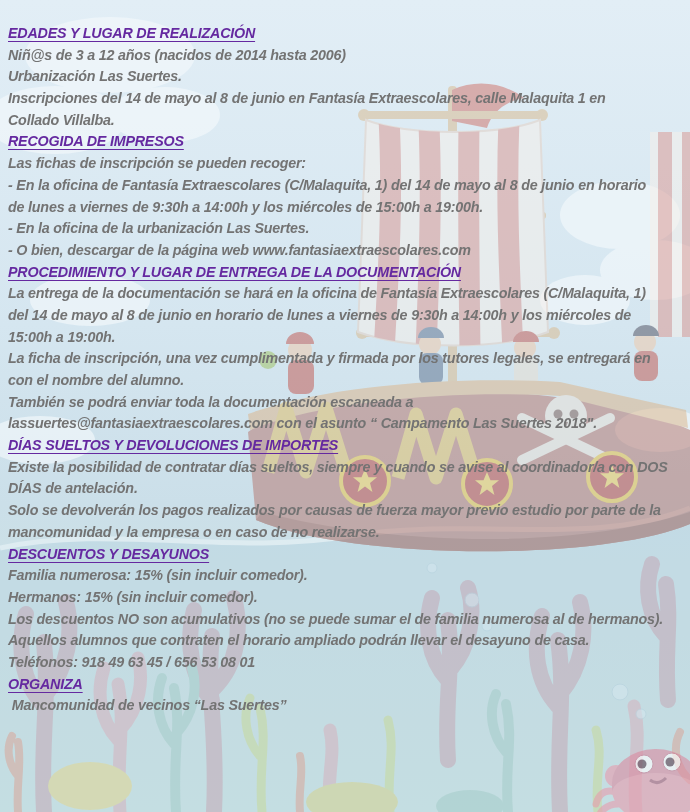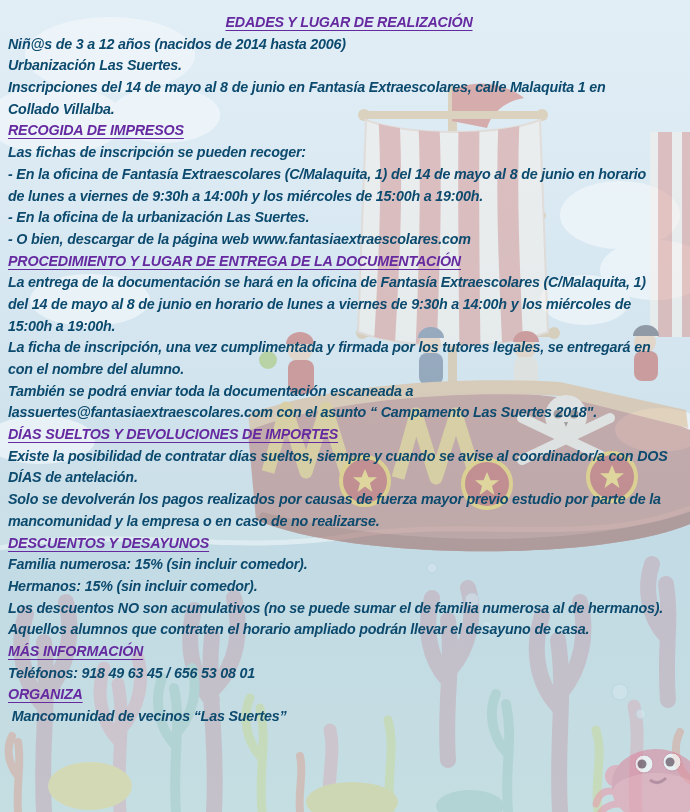--- a/index.html
+++ b/index.html
@@ -10,27 +10,27 @@
   }
   .bg-layer{position:absolute;inset:0;z-index:0;}
   .text-layer{
     position:absolute;inset:0;z-index:2;
     padding:8px 0 0 8px;box-sizing:border-box;
   }
   .heading,.line{
     font-style:italic;font-weight:bold;
     font-size:14.3px;letter-spacing:-0.2px;
     line-height:21.7px;height:21.7px;
-    white-space:pre;color:#0c4a6e;
+    white-space:pre;color:#737373;
   }
   .heading{
     color:#6529a0;
     text-decoration:underline;text-decoration-thickness:1.4px;text-underline-offset:3px;
   }
-  .heading:first-child{margin-top:4px;text-align:center;}
+  .heading:first-child{margin-top:15px;}
 </style>
 </head>
 <body>
 
 <div class="bg-layer">
 <svg width="690" height="812" viewBox="0 0 690 812" xmlns="http://www.w3.org/2000/svg">
 
   <g fill="#f4f9fc" opacity="0.65">
     <ellipse cx="110" cy="55" rx="85" ry="38"></ellipse>
     <ellipse cx="55" cy="120" rx="70" ry="34"></ellipse>
@@ -216,17 +216,16 @@
     <div class="heading">DÍAS SUELTOS Y DEVOLUCIONES DE IMPORTES</div>
     <div class="line">Existe la posibilidad de contratar días sueltos, siempre y cuando se avise al coordinador/a con DOS</div>
     <div class="line">DÍAS de antelación.</div>
     <div class="line">Solo se devolverán los pagos realizados por causas de fuerza mayor previo estudio por parte de la</div>
     <div class="line">mancomunidad y la empresa o en caso de no realizarse.</div>
     <div class="heading">DESCUENTOS Y DESAYUNOS</div>
     <div class="line">Familia numerosa: 15% (sin incluir comedor).</div>
     <div class="line">Hermanos: 15% (sin incluir comedor).</div>
     <div class="line">Los descuentos NO son acumulativos (no se puede sumar el de familia numerosa al de hermanos).</div>
     <div class="line">Aquellos alumnos que contraten el horario ampliado podrán llevar el desayuno de casa.</div>
-    <div class="heading">MÁS INFORMACIÓN</div>
     <div class="line">Teléfonos: 918 49 63 45 / 656 53 08 01</div>
     <div class="heading">ORGANIZA</div>
     <div class="line"> Mancomunidad de vecinos “Las Suertes”</div>
   </main>
 
 </body></html>

